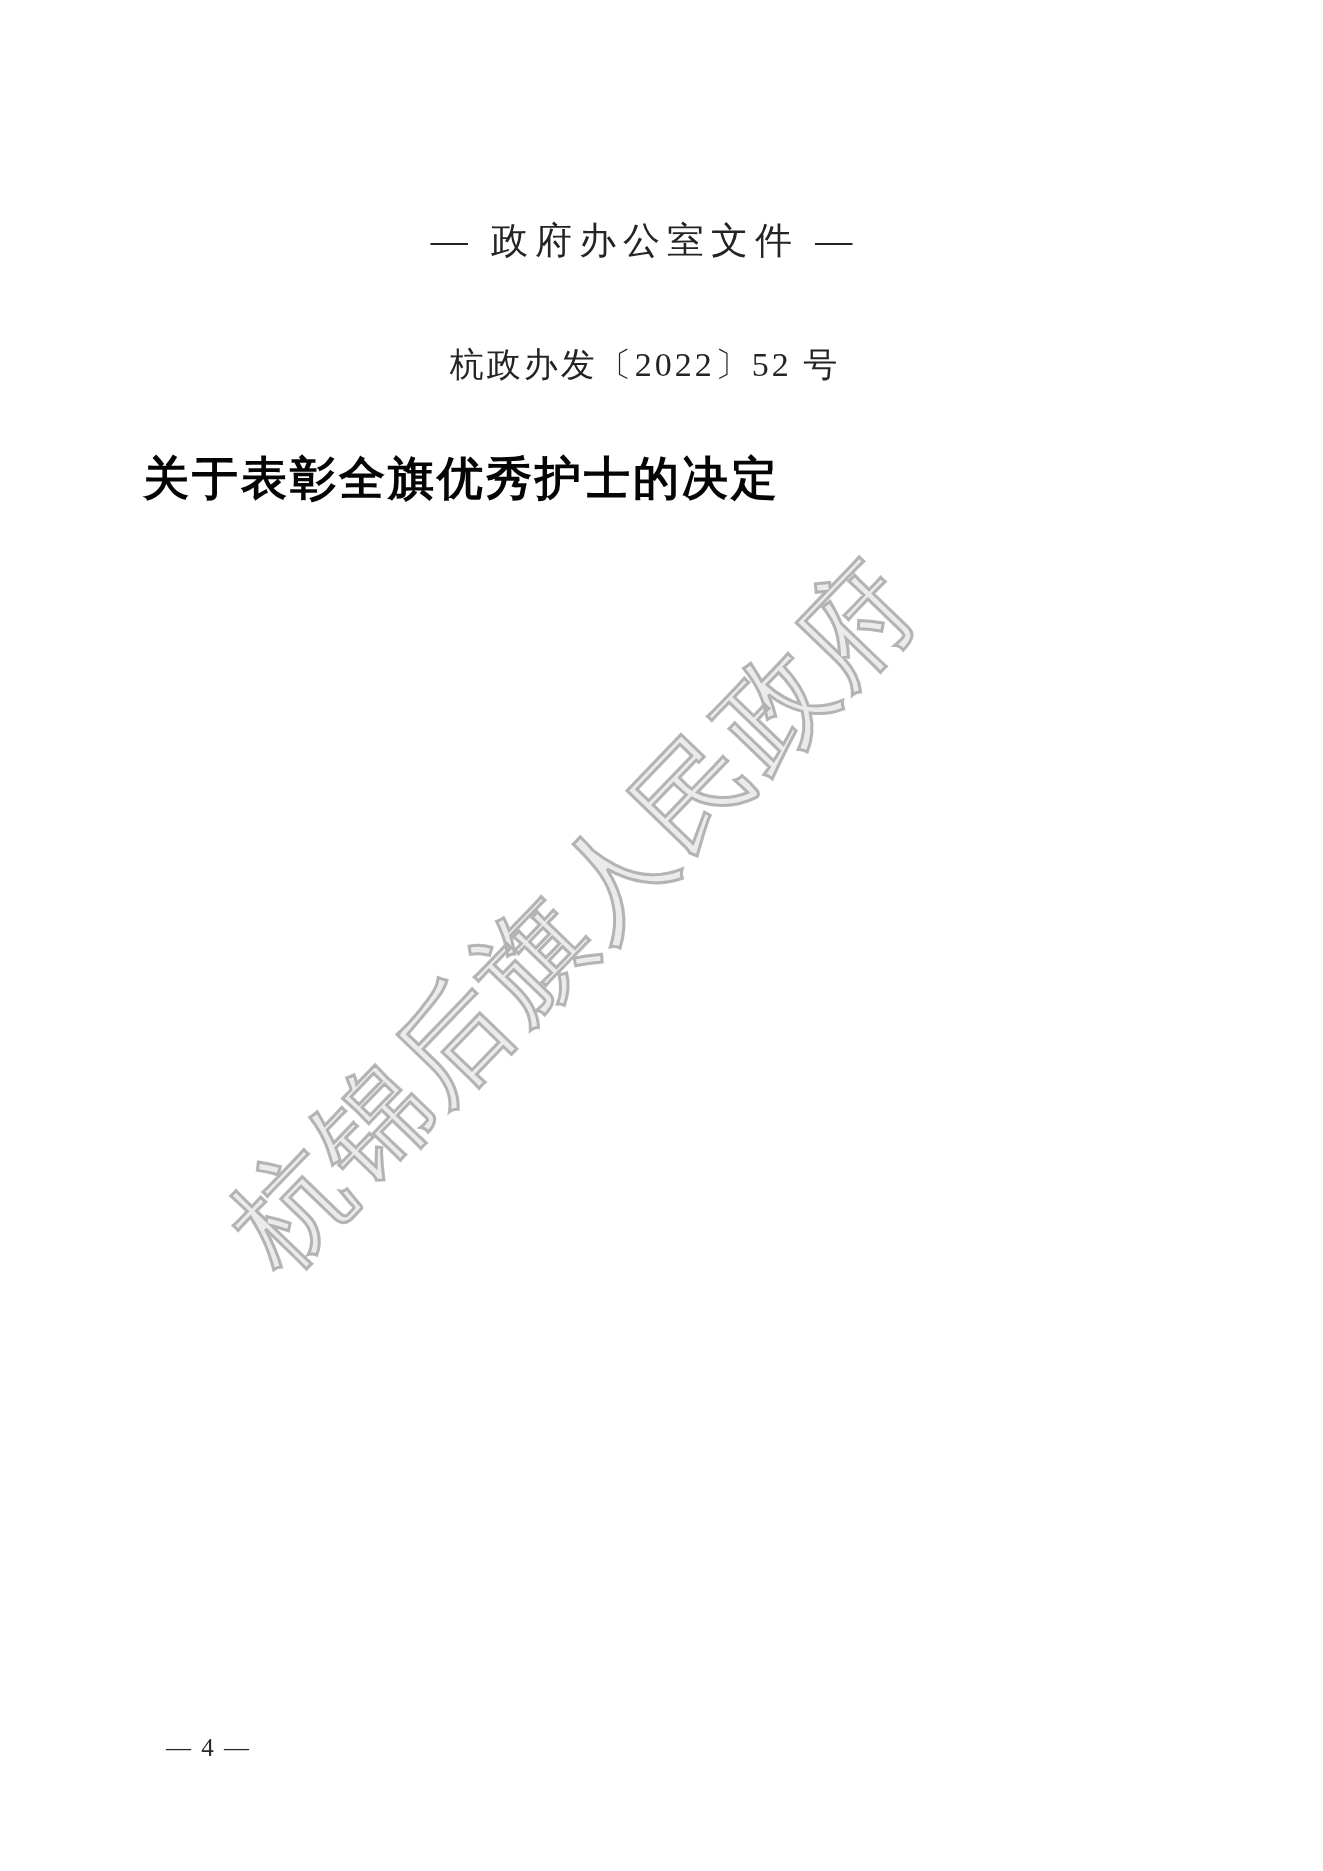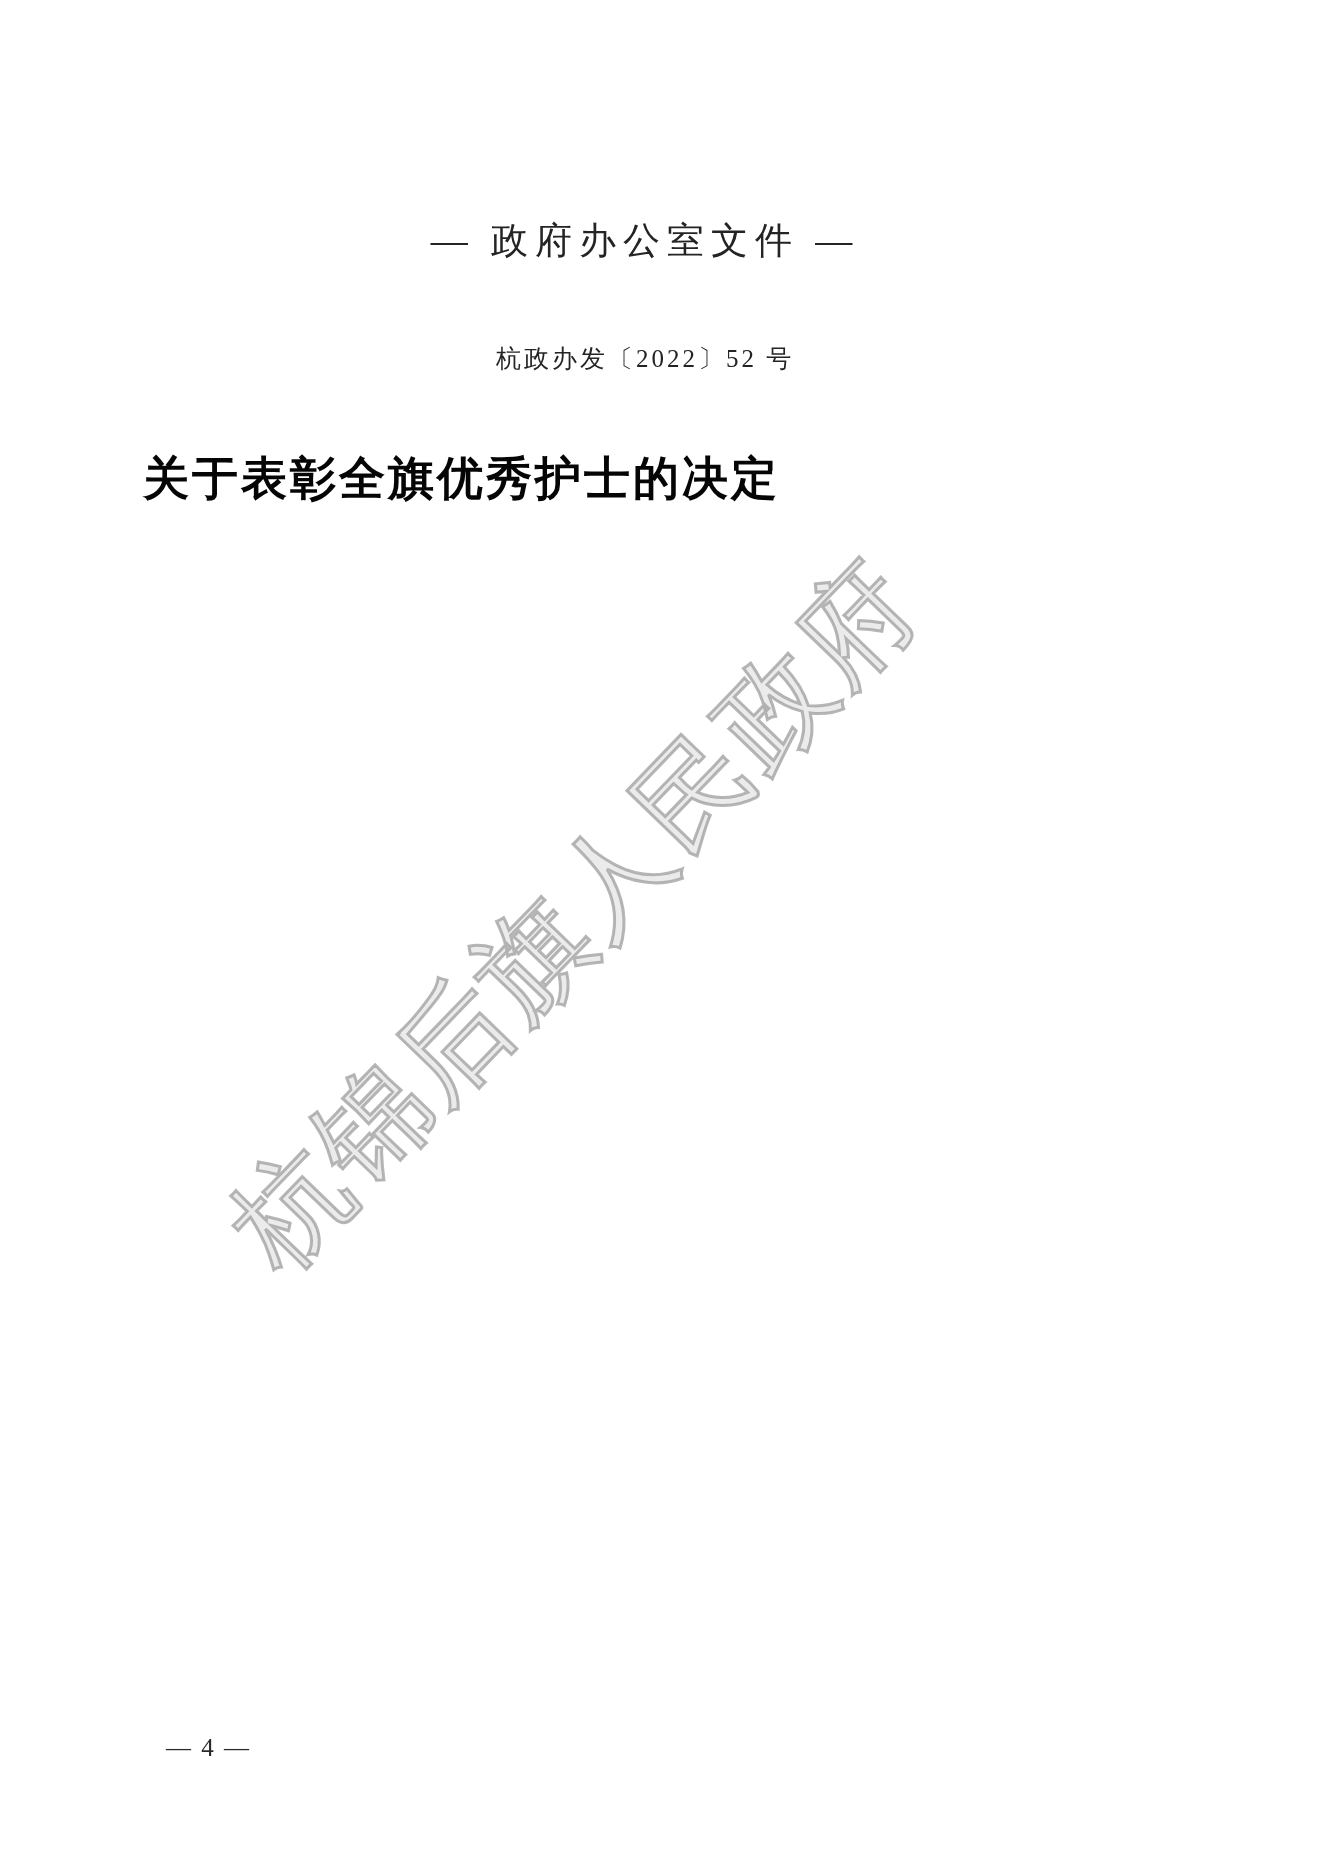--- a/index.html
+++ b/index.html
@@ -40,21 +40,21 @@
     letter-spacing: 7px;
     color: #242424;
     white-space: nowrap;
   }
   .doc-number {
     position: absolute;
     top: 342px;
     left: 143px;
     width: 1004px;
     text-align: center;
-    font-size: 25px;
+    font-size: 34px;
     letter-spacing: 3px;
     color: #242424;
     white-space: nowrap;
   }
   .doc-title {
     position: absolute;
     top: 448px;
     left: 143px;
     width: 1004px;
     margin: 0;

